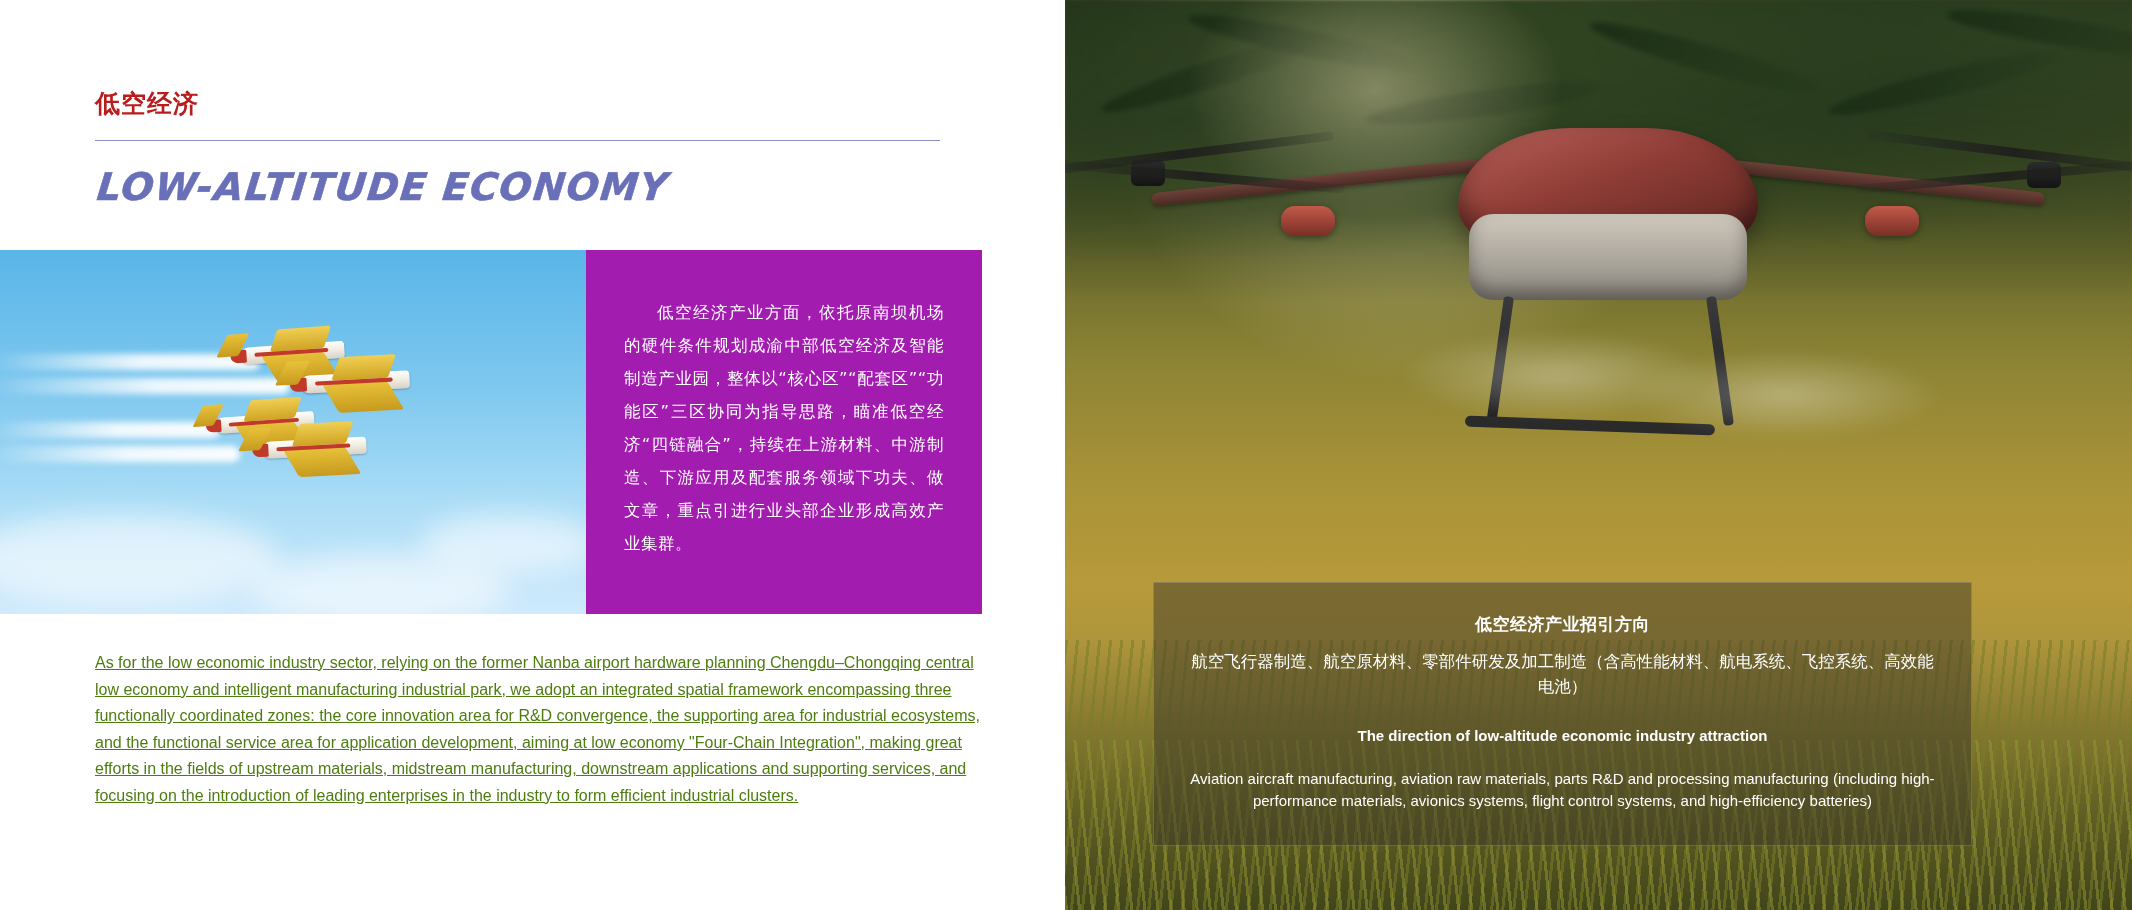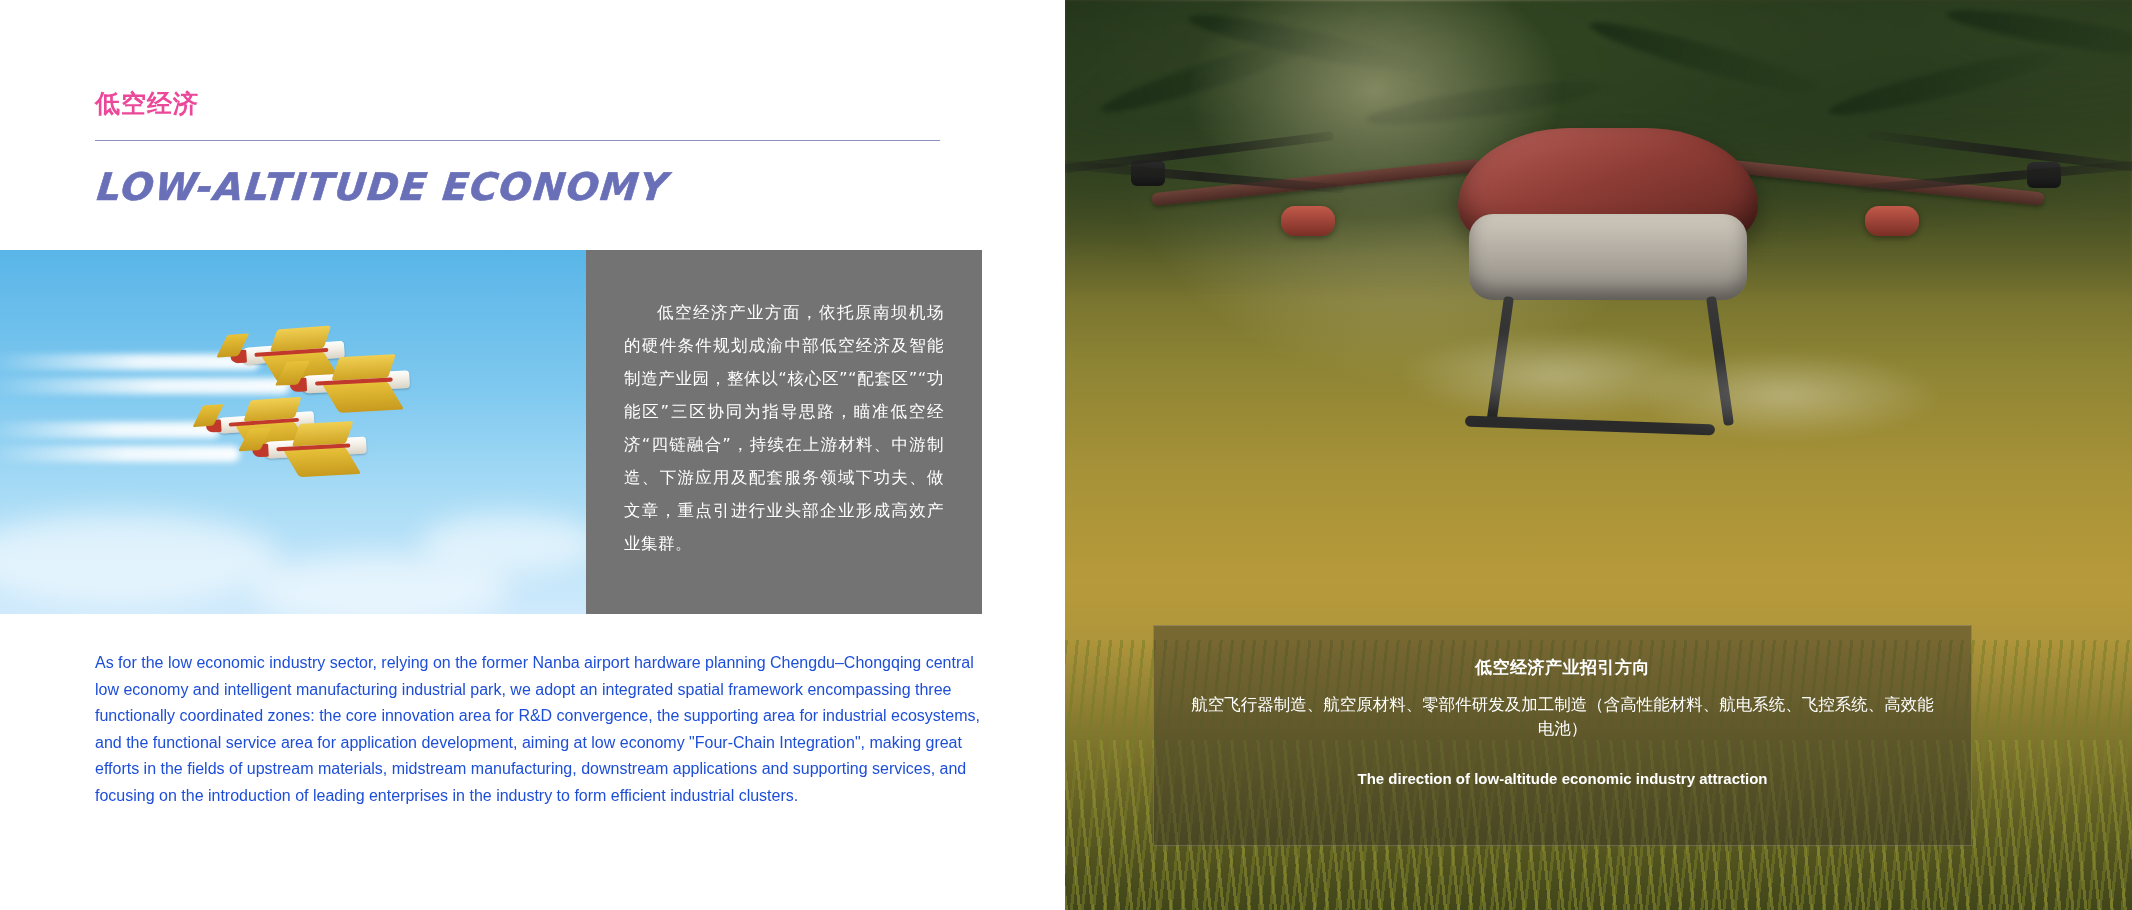--- a/index.html
+++ b/index.html
@@ -29,21 +29,21 @@
 
   .title-block {
     position: absolute;
     left: 95px;
     top: 88px;
     width: 845px;
   }
   .cn-title {
     font-size: 25px;
     font-weight: bold;
-    color: #ec4899;
+    color: #b91c1c;
     letter-spacing: 1px;
     line-height: 1.2;
   }
   .rule {
     margin-top: 22px;
     width: 845px;
     height: 1px;
     background: #8a90c4;
   }
   .en-title {
@@ -147,42 +147,43 @@
     border-radius: 2px;
   }
   .p1 { left: 240px; top: 98px; transform: rotate(-4deg) scale(1.0); }
   .p2 { left: 300px; top: 126px; transform: rotate(-3deg) scale(1.05); }
   .p3 { left: 215px; top: 168px; transform: rotate(-4deg) scale(0.95); }
   .p4 { left: 262px; top: 192px; transform: rotate(-3deg) scale(1.0); }
 
   .callout {
     width: 396px;
     height: 364px;
-    background: #737373;
+    background: #a21caf;
     padding: 46px 38px 30px 38px;
   }
   .callout p {
     color: #ffffff;
     font-size: 16.5px;
     line-height: 2.0;
     text-align: justify;
     letter-spacing: 0.5px;
     text-indent: 2em;
     font-family: "DejaVu Sans", sans-serif;
   }
 
   .body-text {
     position: absolute;
     left: 95px;
     top: 650px;
     width: 888px;
     font-size: 16px;
     line-height: 1.66;
-    color: #1d4ed8;
+    color: #4d7c0f;
     text-align: left;
+    text-decoration: underline;
   }
 
   
   .right {
     position: relative;
     width: 1067px;
     height: 910px;
     flex: 0 0 1067px;
     overflow: hidden;
     background: #4a4a2e;
@@ -445,16 +446,17 @@
       <div class="mist" style="left:560px; top:350px;"></div>
     </div>
 
     <div class="grass"></div>
     <div class="grass2"></div>
 
     <div class="caption">
       <div class="cap-cn-title">低空经济产业招引方向</div>
       <div class="cap-cn-body">航空飞行器制造、航空原材料、零部件研发及加工制造（含高性能材料、航电系统、飞控系统、高效能电池）</div>
       <div class="cap-en-title">The direction of low-altitude economic industry attraction</div>
+      <div class="cap-en-body">Aviation aircraft manufacturing, aviation raw materials, parts R&amp;D and processing manufacturing (including high-performance materials, avionics systems, flight control systems, and high-efficiency batteries)</div>
     </div>
   </section>
 
 </div>
 
 </body></html>

